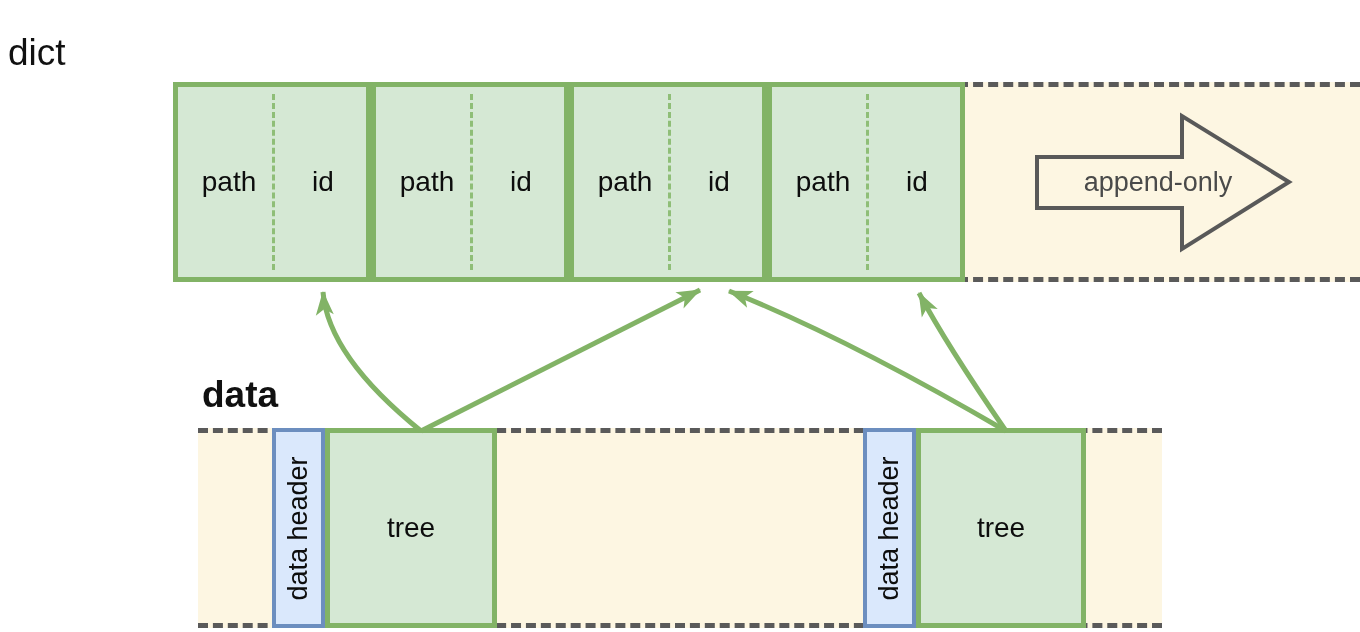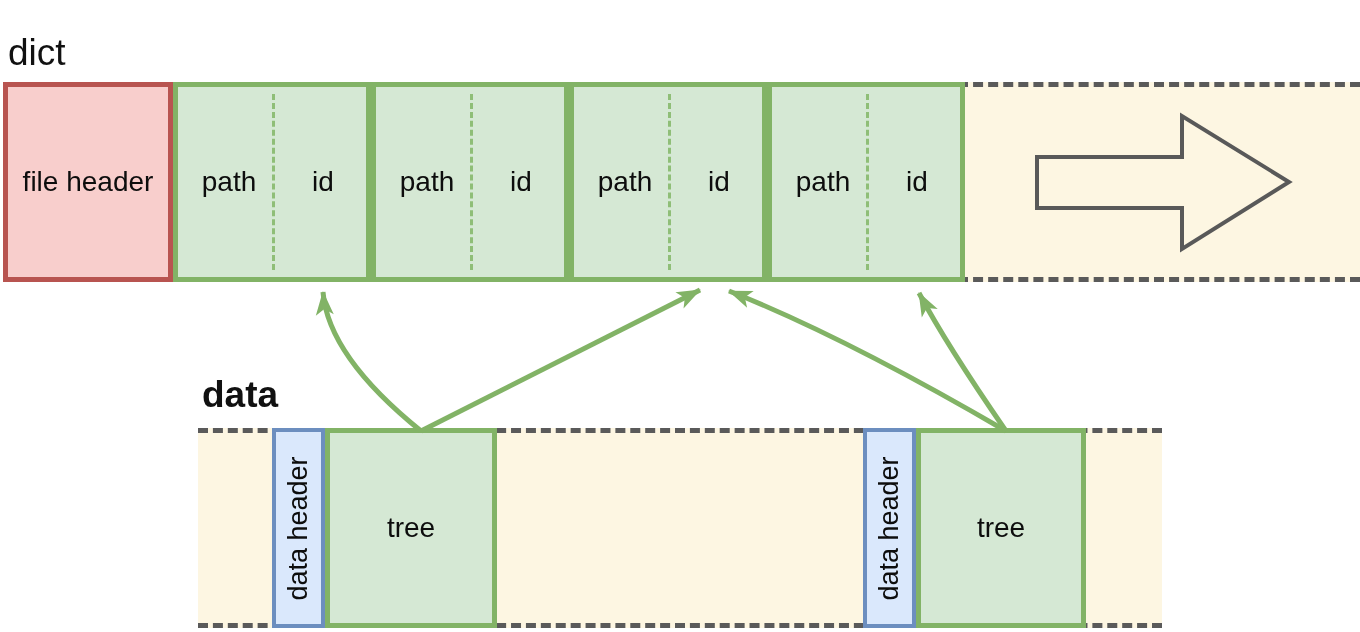--- a/index.html
+++ b/index.html
@@ -103,23 +103,20 @@
 </style>
 </head>
 <body>
 
 <div id="canvas">
 
   <div class="abs section-label" style="left:8px; top:34px;">dict</div>
 
   <div class="abs region" style="left:958px; top:82px; width:402px; height:200px;"></div>
 
-  <div class="abs box file-header-box" style="left:3px; top:82px; width:170px; height:200px;">
-    <span>file header</span>
-  </div>
 
   <div class="abs entry-box" style="left:173px; top:82px; width:198px; height:200px;">
     <div class="entry-cell">path</div>
     <div class="entry-divider"></div>
     <div class="entry-cell">id</div>
   </div>
   <div class="abs entry-box" style="left:371px; top:82px; width:198px; height:200px;">
     <div class="entry-cell">path</div>
     <div class="entry-divider"></div>
     <div class="entry-cell">id</div>
@@ -128,20 +125,21 @@
     <div class="entry-cell">path</div>
     <div class="entry-divider"></div>
     <div class="entry-cell">id</div>
   </div>
   <div class="abs entry-box" style="left:767px; top:82px; width:198px; height:200px;">
     <div class="entry-cell">path</div>
     <div class="entry-divider"></div>
     <div class="entry-cell">id</div>
   </div>
 
+  <div class="abs append-label" style="left:1040px; top:167px; width:236px;">append-only</div>
 
   <div class="abs section-label bold" style="left:202px; top:376px;">data</div>
 
   <div class="abs region" style="left:198px; top:428px; width:964px; height:200px;"></div>
 
   <div class="abs box data-header-box" style="left:272px; top:428px; width:53px; height:200px;">
     <span class="vtext">data header</span>
   </div>
   <div class="abs box tree-box" style="left:325px; top:428px; width:172px; height:200px;">
     <span>tree</span>

